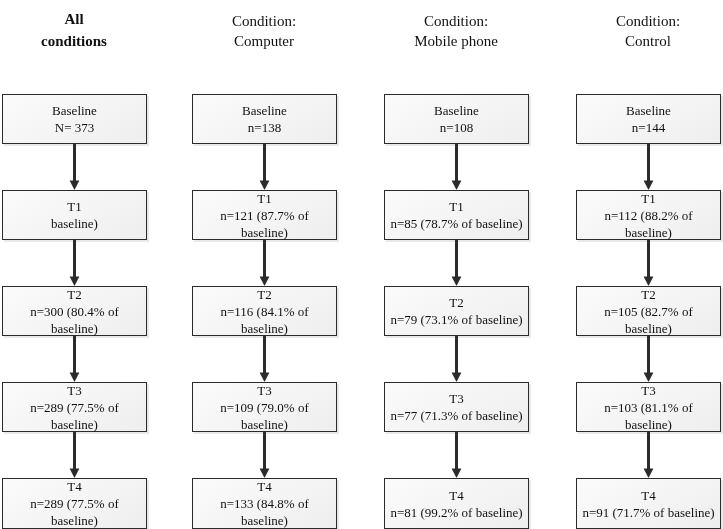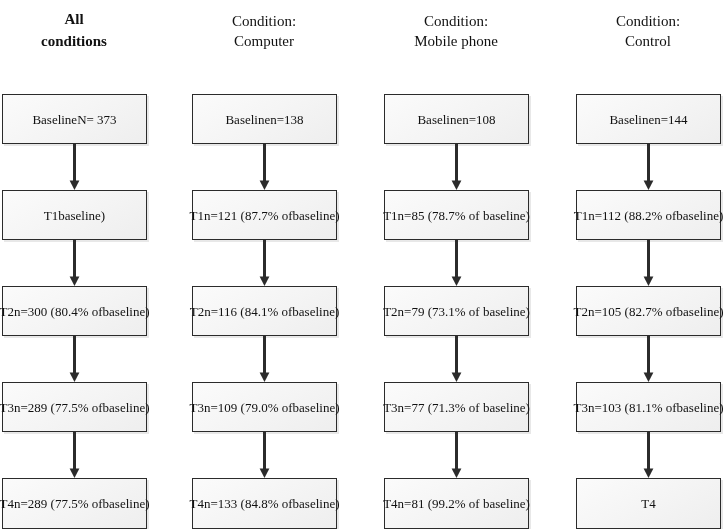--- a/index.html
+++ b/index.html
@@ -36,21 +36,21 @@
   .col-header .hline { display: block; white-space: nowrap; }
 
   
   .node {
     position: absolute;
     box-sizing: border-box;
     border: 1.4px solid #2b2b2b;
     background: linear-gradient(150deg, #fbfbfb 0%, #f4f4f4 55%, #eeeeee 100%);
     box-shadow: 2px 2px 0 0 rgba(150,150,150,0.22);
     display: flex;
-    flex-direction: row;
+    flex-direction: column;
     align-items: center;
     justify-content: center;
     text-align: center;
     font-size: 13px;
     line-height: 17px;
     color: #111111;
     padding: 2px 4px;
   }
   .node .ln { display: block; white-space: nowrap; }
 
@@ -225,14 +225,15 @@
       <span class="ln">T3</span>
       <span class="ln">n=103 (81.1% of</span>
       <span class="ln">baseline)</span>
     </div>
     <div class="arrow" style="left: 643px; top: 432px; width: 11px; height: 46px;"><svg width="11" height="46" viewBox="0 0 11 46">
         <line x1="5.5" y1="0" x2="5.5" y2="38" stroke="#2b2b2b" stroke-width="3"></line>
         <polygon points="5.5,46 0.6,36.5 10.4,36.5" fill="#2b2b2b"></polygon>
       </svg></div>
     <div class="node" style="left: 576px; top: 478px; width: 145px; height: 51px;">
       <span class="ln">T4</span>
+      <span class="ln">n=91 (71.7% of baseline)</span>
     </div>
   </div>
 
 </body></html>

